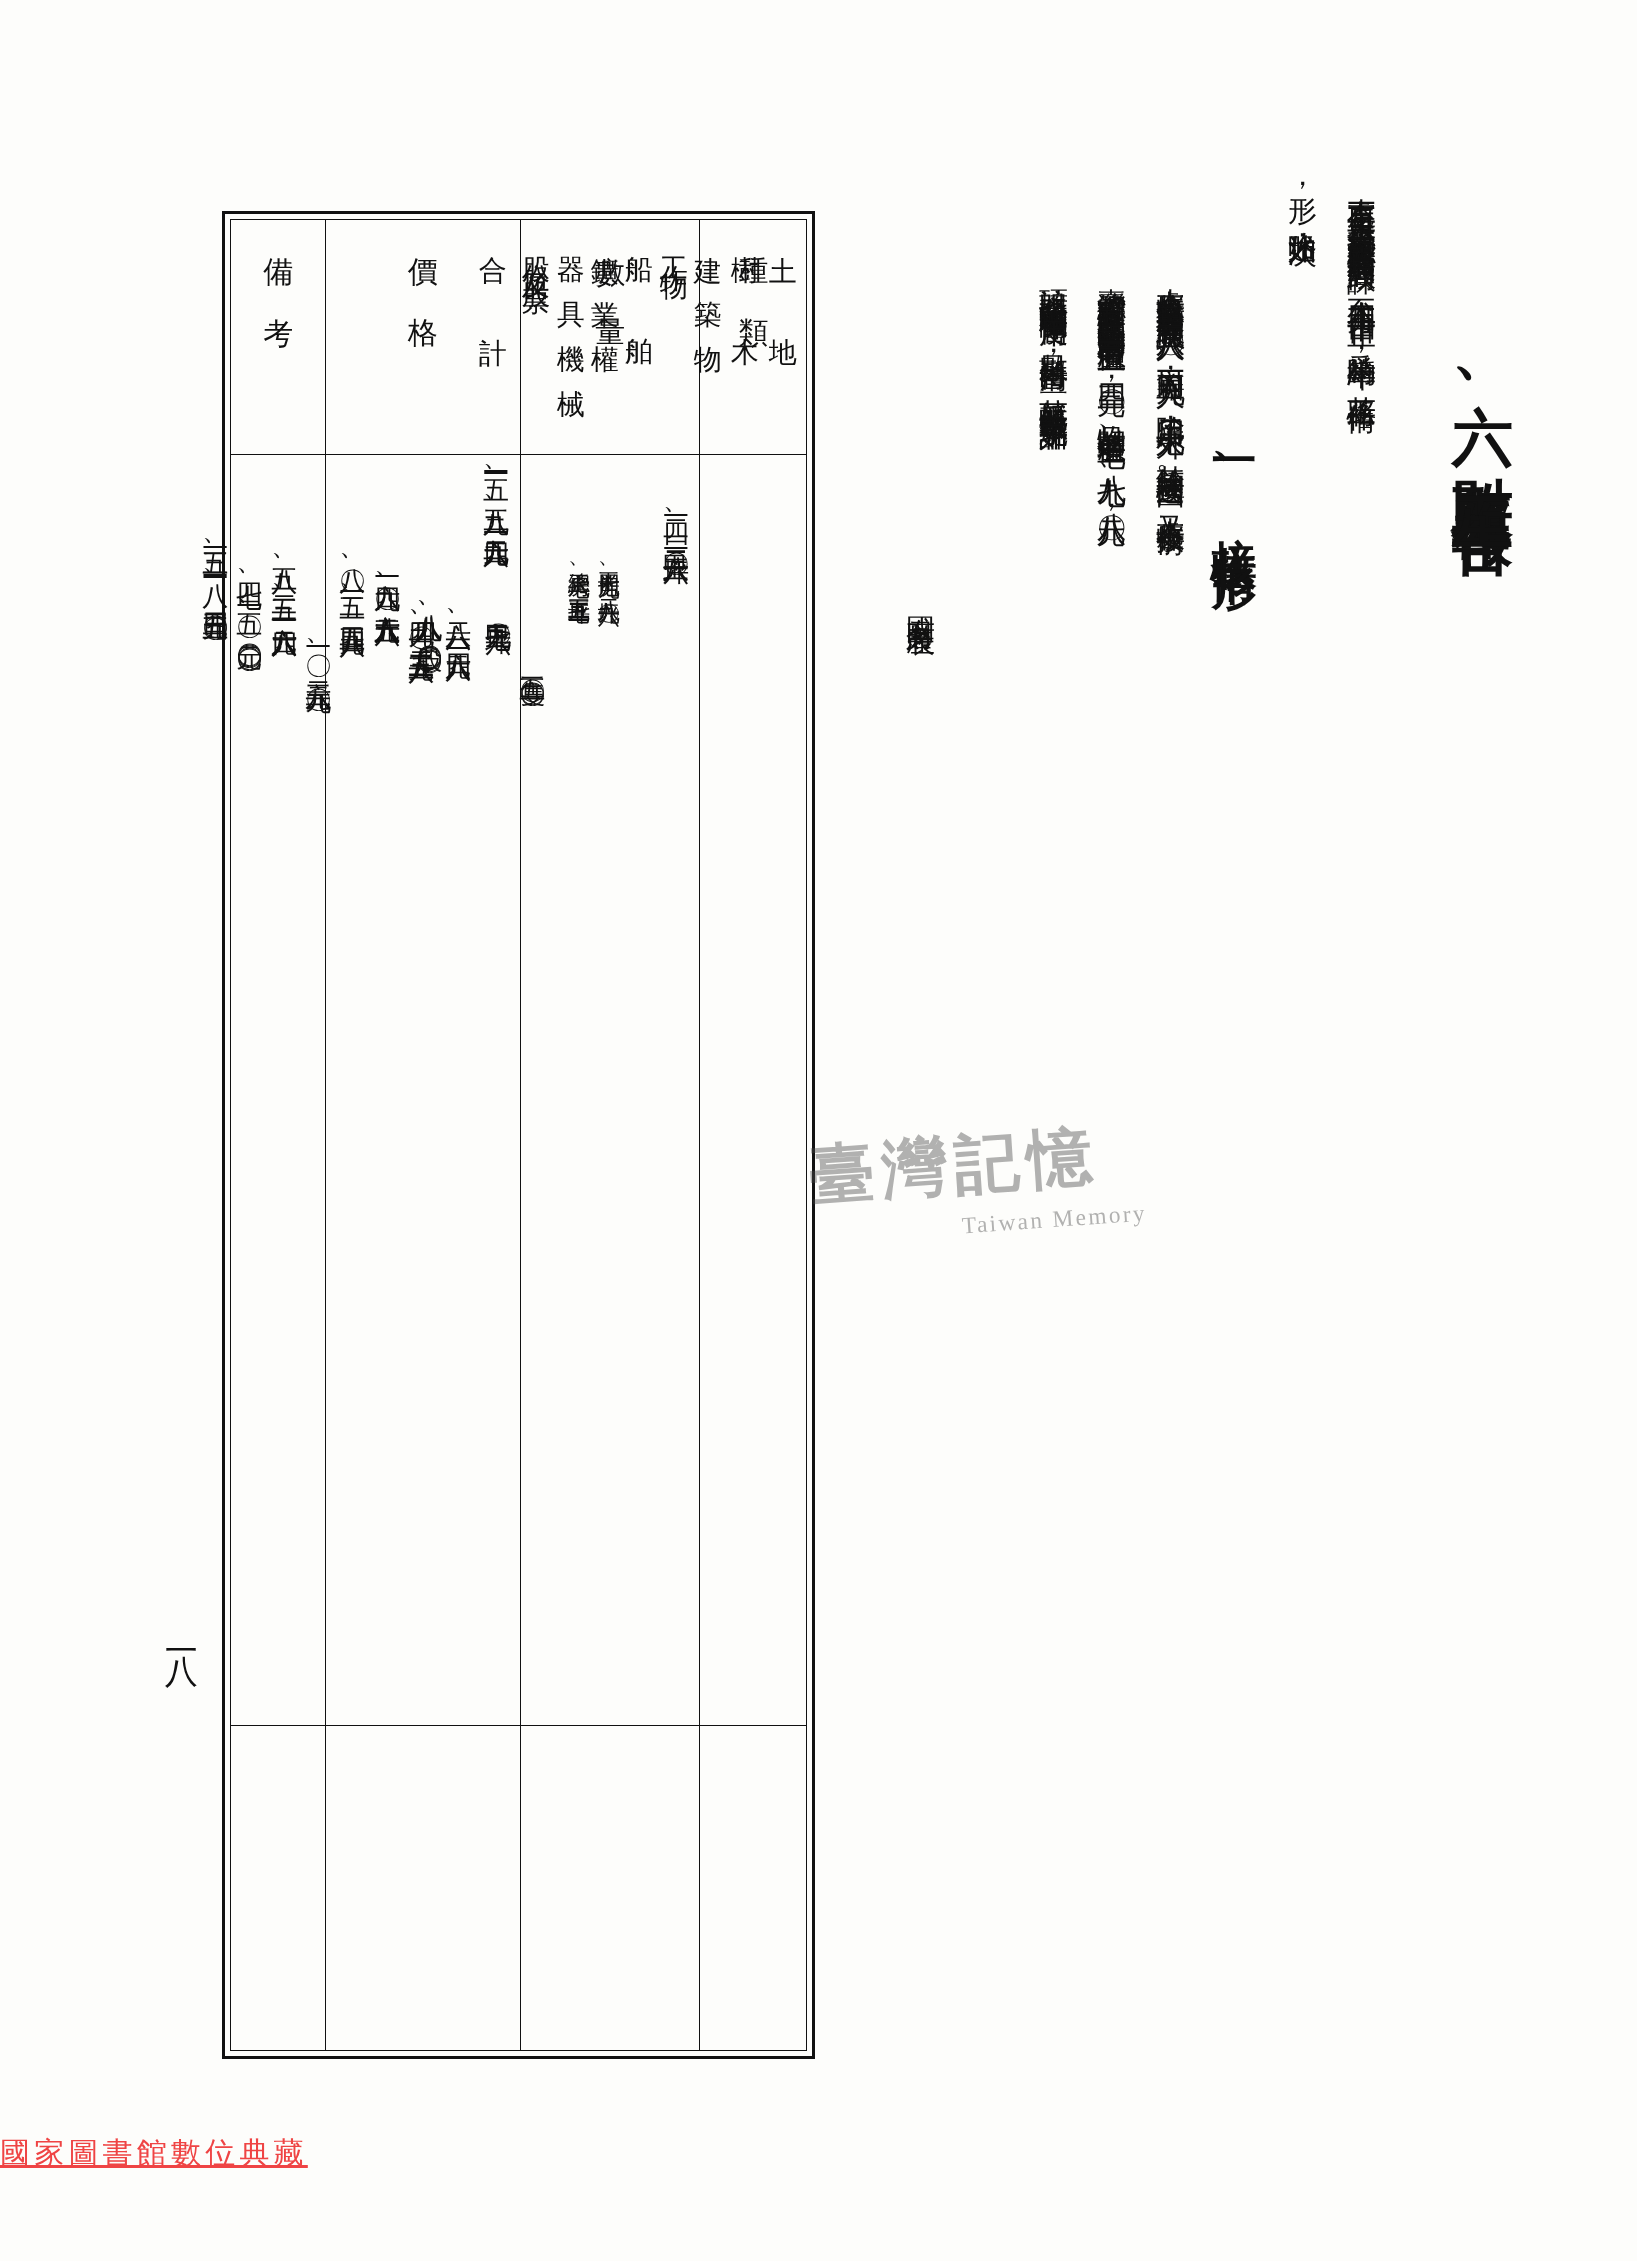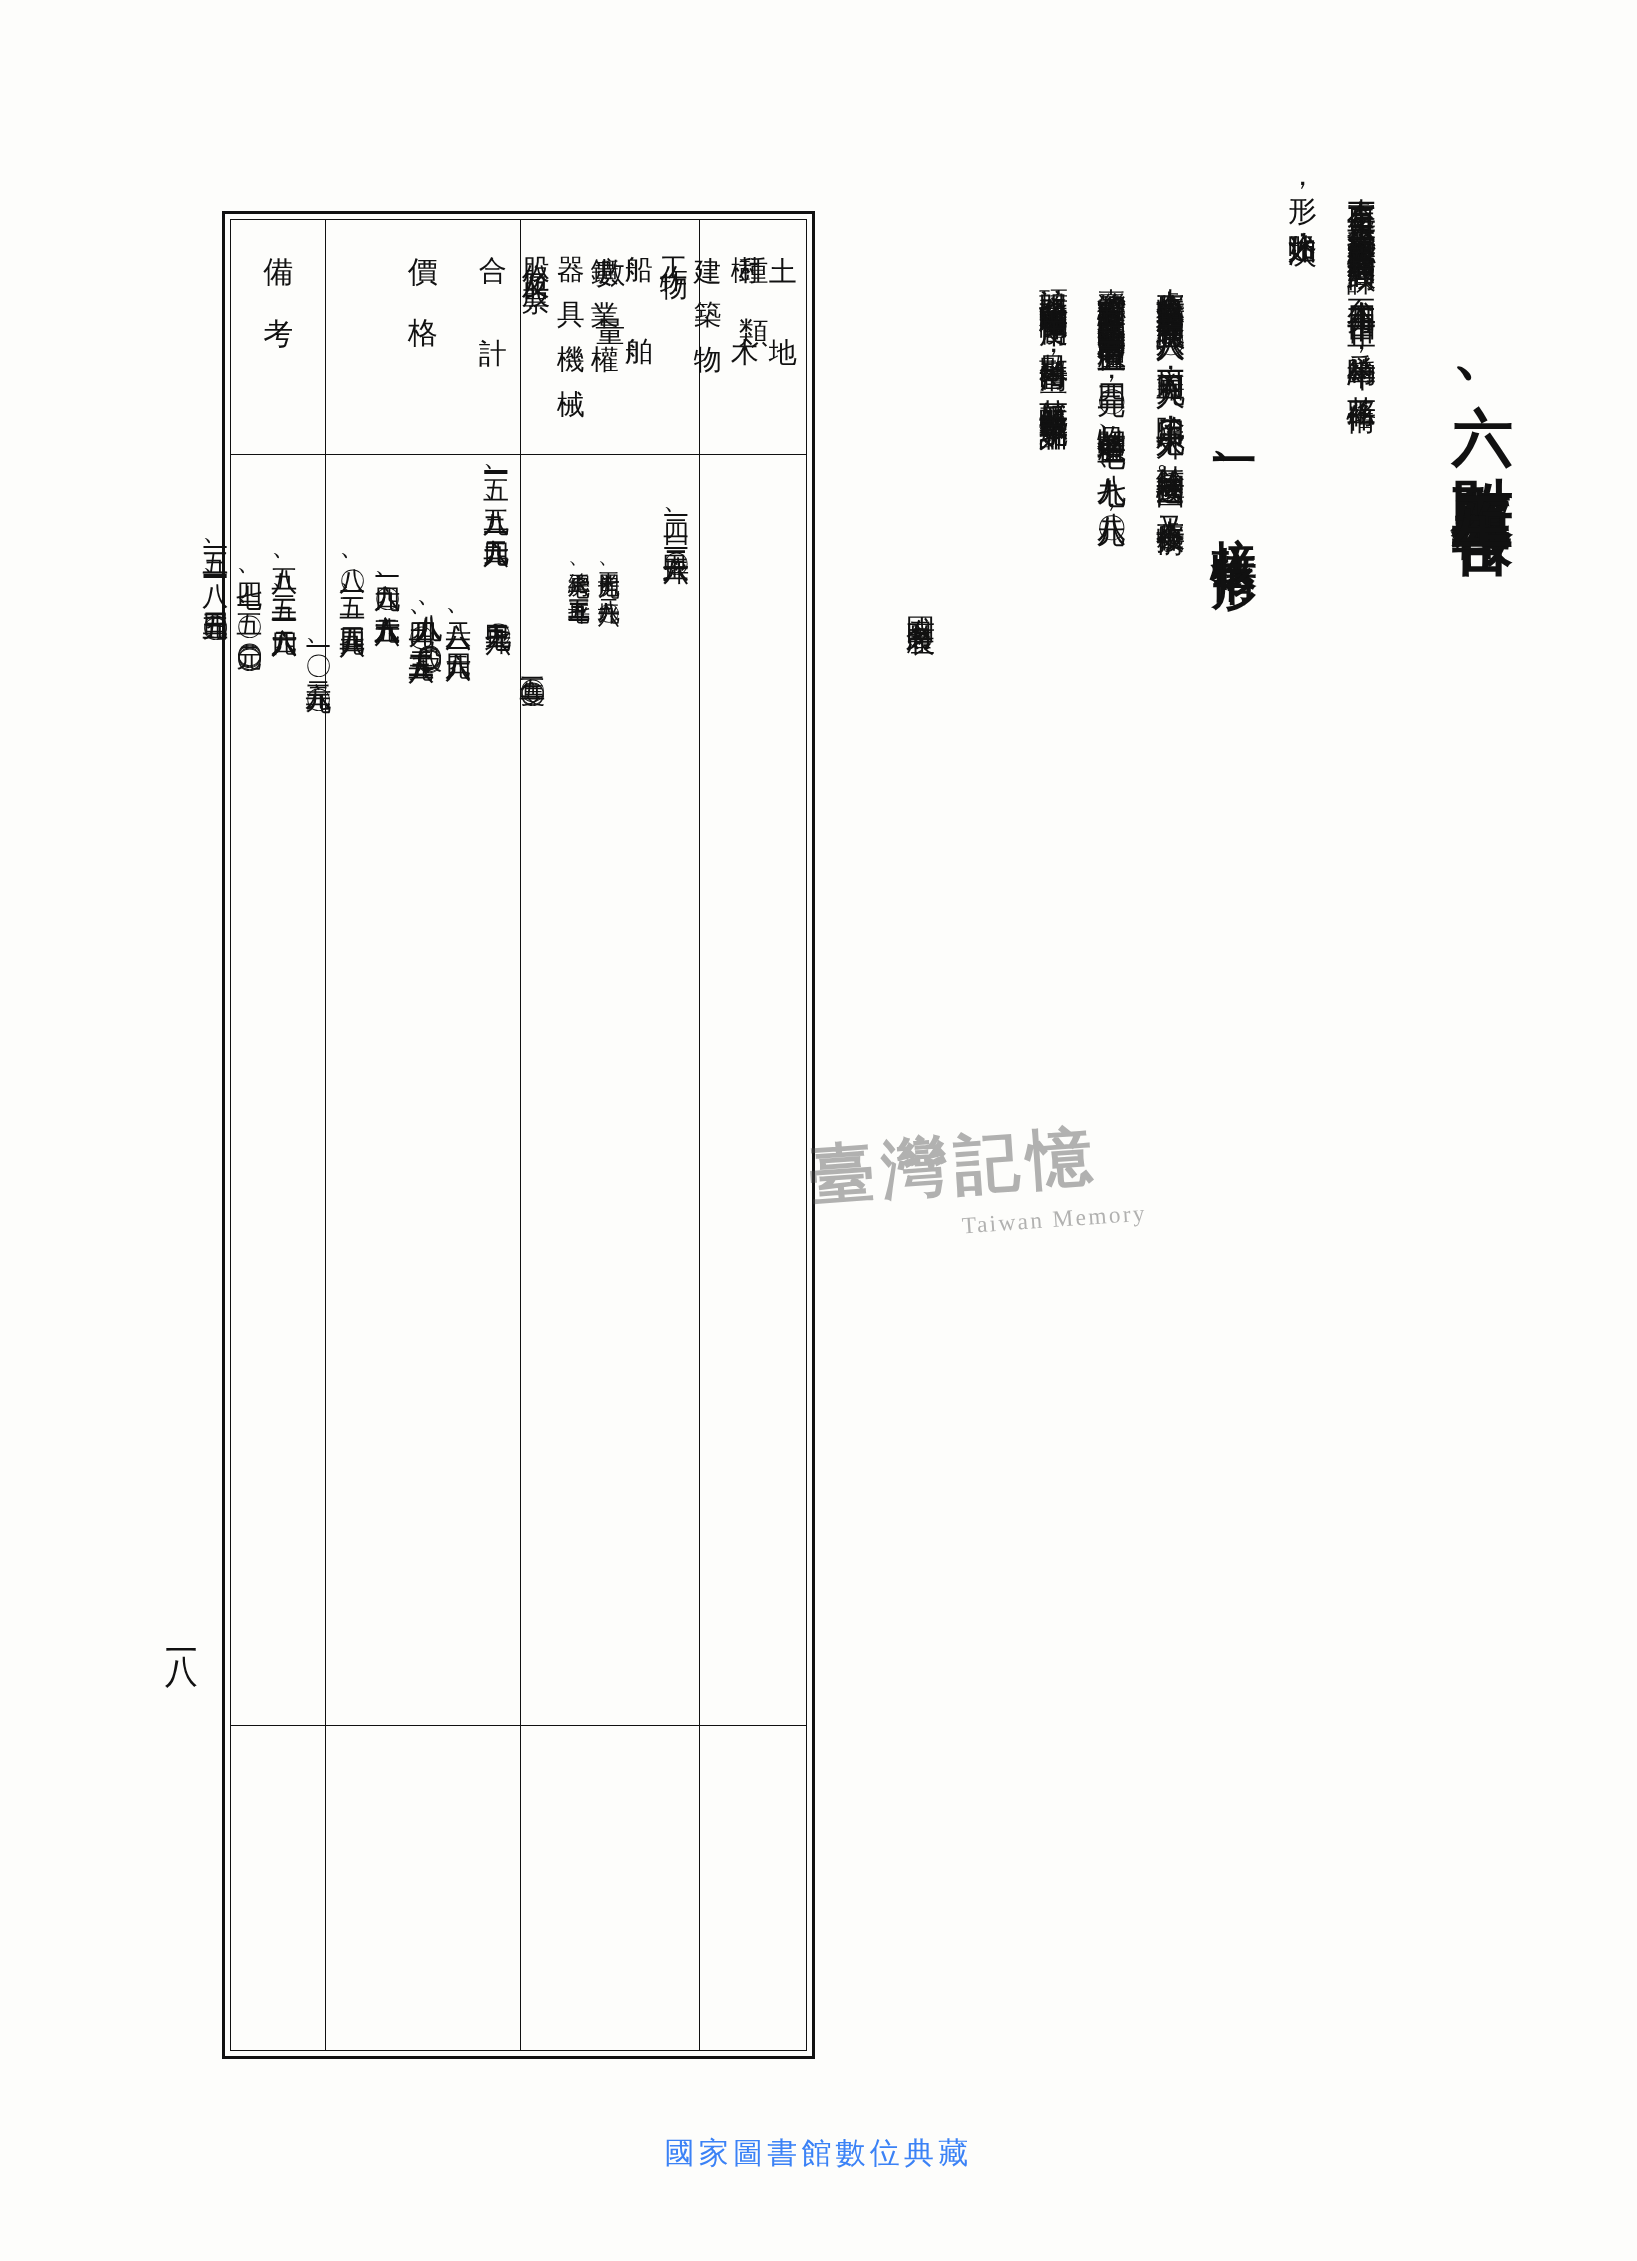--- a/index.html
+++ b/index.html
@@ -182,24 +182,24 @@
     color: #4a4a4a;
     margin-top: 3.1px;
     font-family: "Liberation Serif", serif;
     text-align: center;
   }
   #wm-bottom {
     position: absolute;
     left: 0;
     right: 0;
     top: 2133px;
-    text-align: center;
     font-size: 30px;
     letter-spacing: 0.14em;
-    color: #3b82f6;
+    color: #ef4444;
+    text-decoration: underline;
   }
 </style>
 </head>
 <body>
 
 <div id="page">
 
   <div id="title" class="v">六、財政處工作報告</div>
 
   <div id="p1" class="bodycol v">本處自上年十一月一日奉令接管前臺灣總督府財務局及農商局商政課，至本年四月二十四日止，爲時約半年，茲將工作情</div>

